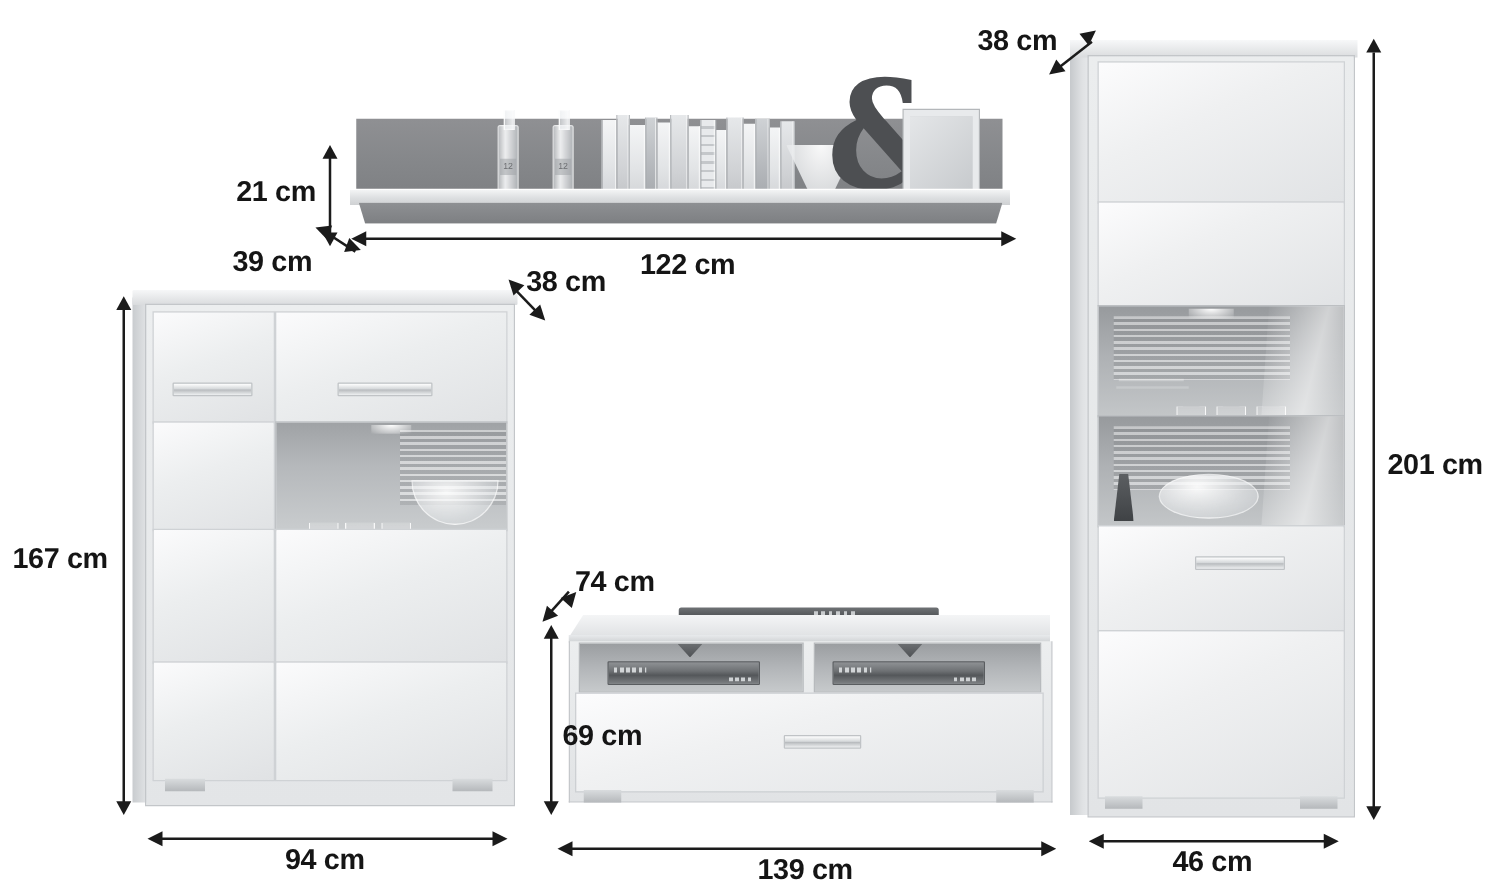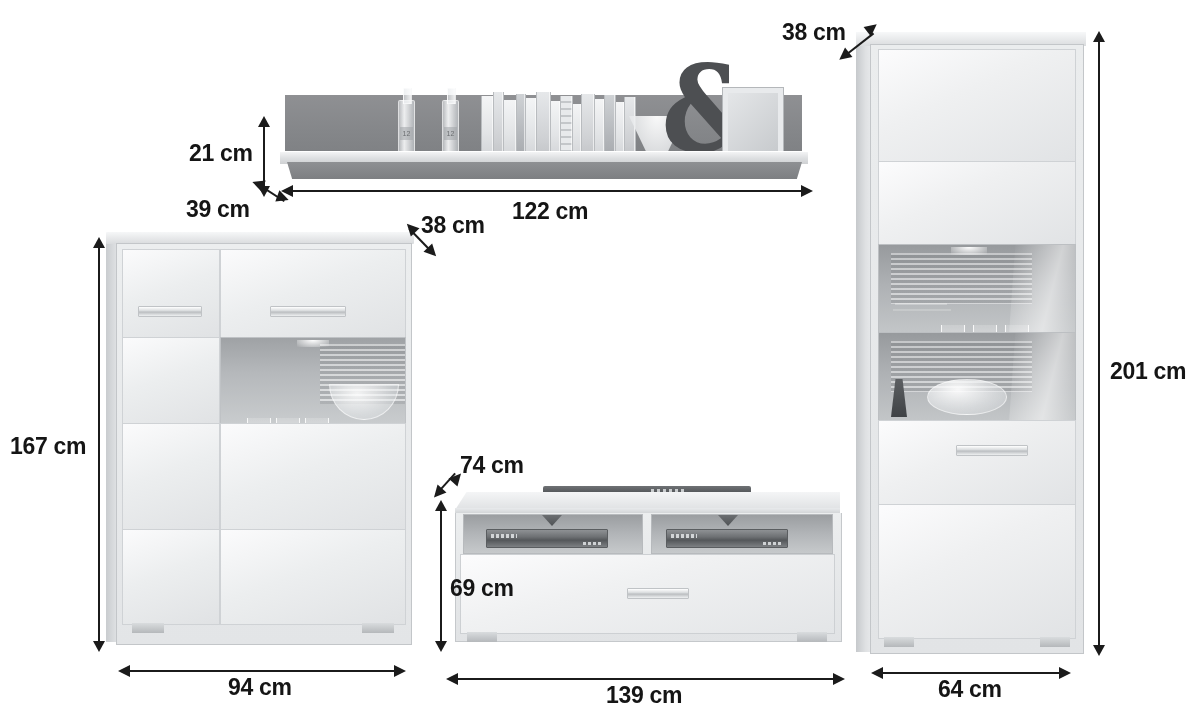--- a/index.html
+++ b/index.html
@@ -400,21 +400,21 @@
   <div class="dim s38a" style="left:782px;top:19px;">38 cm</div>
 
   <div class="ln v" style="left:1098px;top:42px;height:604px;"></div>
   <div class="arw up" style="left:1093px;top:31px;"></div>
   <div class="arw down" style="left:1093px;top:645px;"></div>
   <div class="dim s201" style="left:1110px;top:325px;">201 cm</div>
 
   <div class="ln h" style="left:880px;top:672px;width:184px;"></div>
   <div class="arw left" style="left:871px;top:667px;"></div>
   <div class="arw right" style="left:1059px;top:667px;"></div>
-  <div class="dim s64" style="left:938px;top:676px;">64 cm</div>
+  <div class="dim s64" style="left:938px;top:676px;">46 cm</div>
 
   <div id="highboard">
     <div class="side"></div>
     <div class="topcap"></div>
     <div class="body"></div>
 
     <div class="door" style="left:12px;top:17px;width:96px;height:88px;"></div>
     <div class="handle" style="left:28px;top:74px;width:62px;"></div>
 
     <div class="door" style="left:110px;top:17px;width:184px;height:88px;"></div>

